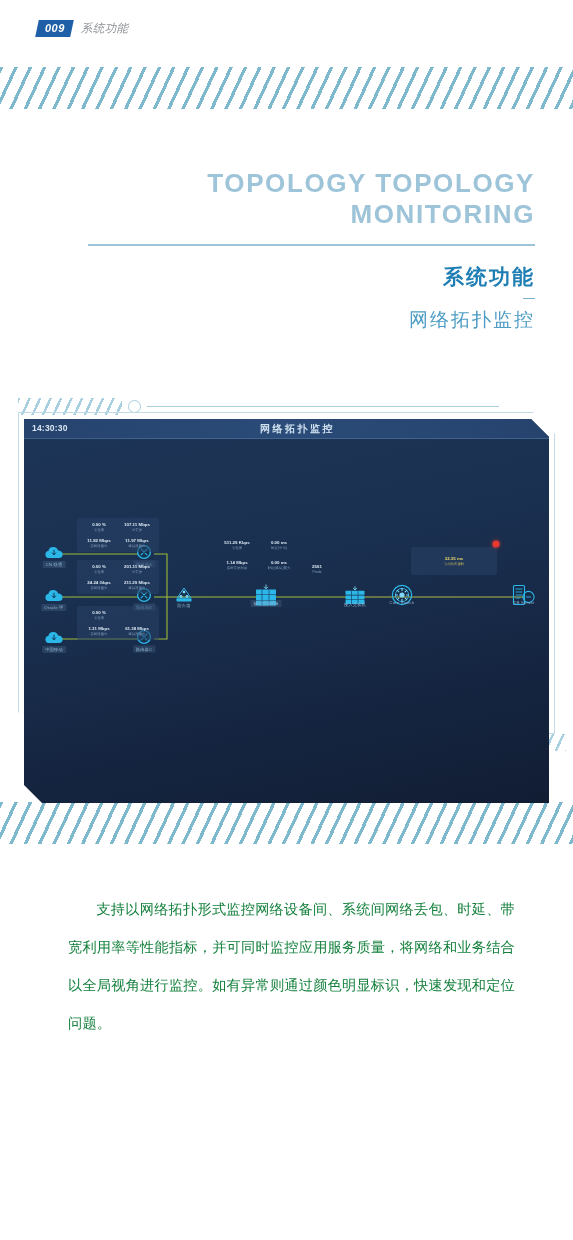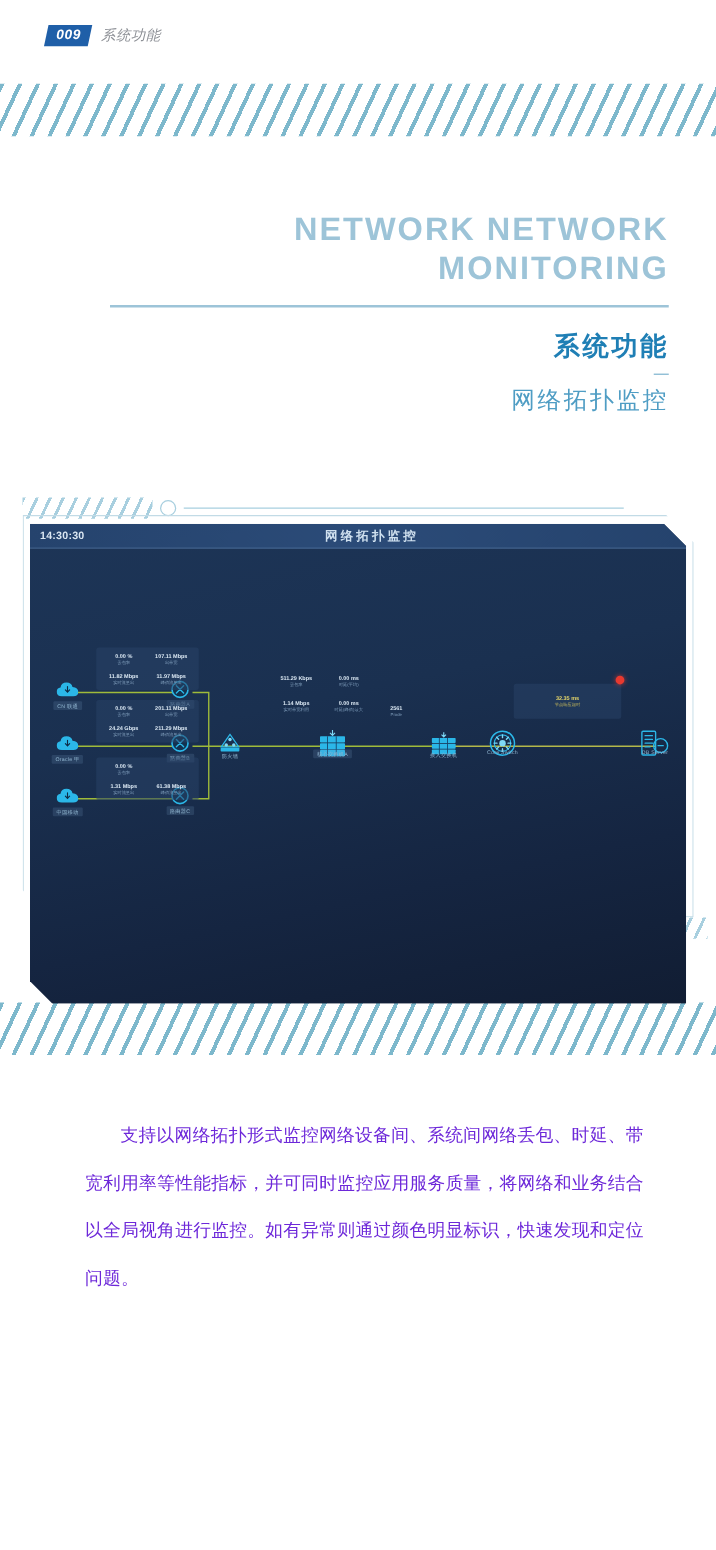--- a/index.html
+++ b/index.html
@@ -226,21 +226,21 @@
     transform: translate(-50%, -50%);
     box-shadow: 0 0 4px rgba(232,57,47,0.8);
   }
 
   
   .body-copy {
     position: absolute;
     top: 890px;
     left: 68px;
     width: 447px;
-    color: #6d28d9;
+    color: #15803d;
     font-size: 14.2px;
     line-height: 38px;
     text-align: justify;
     text-indent: 2em;
     letter-spacing: 0.2px;
   }
 </style>
 </head>
 <body>
 
@@ -249,21 +249,21 @@
     <span>009</span>
   </div>
   <div class="header-label">系统功能</div>
 </div>
 
 <div class="stripe-band top"></div>
 <div class="stripe-band bottom"></div>
 
 <div class="title-block">
   <div class="title-en">
-    <span>NETWORK  NETWORK</span>
+    <span>TOPOLOGY  TOPOLOGY</span>
     <span class="line2">MONITORING</span>
   </div>
   <div class="title-rule"></div>
   <div class="title-cn-main">系统功能</div>
   <div class="title-cn-dash">—</div>
   <div class="title-cn-sub">网络拓扑监控</div>
 </div>
 
 <div class="deco deco-top">
   <div class="deco-stripes"></div>

